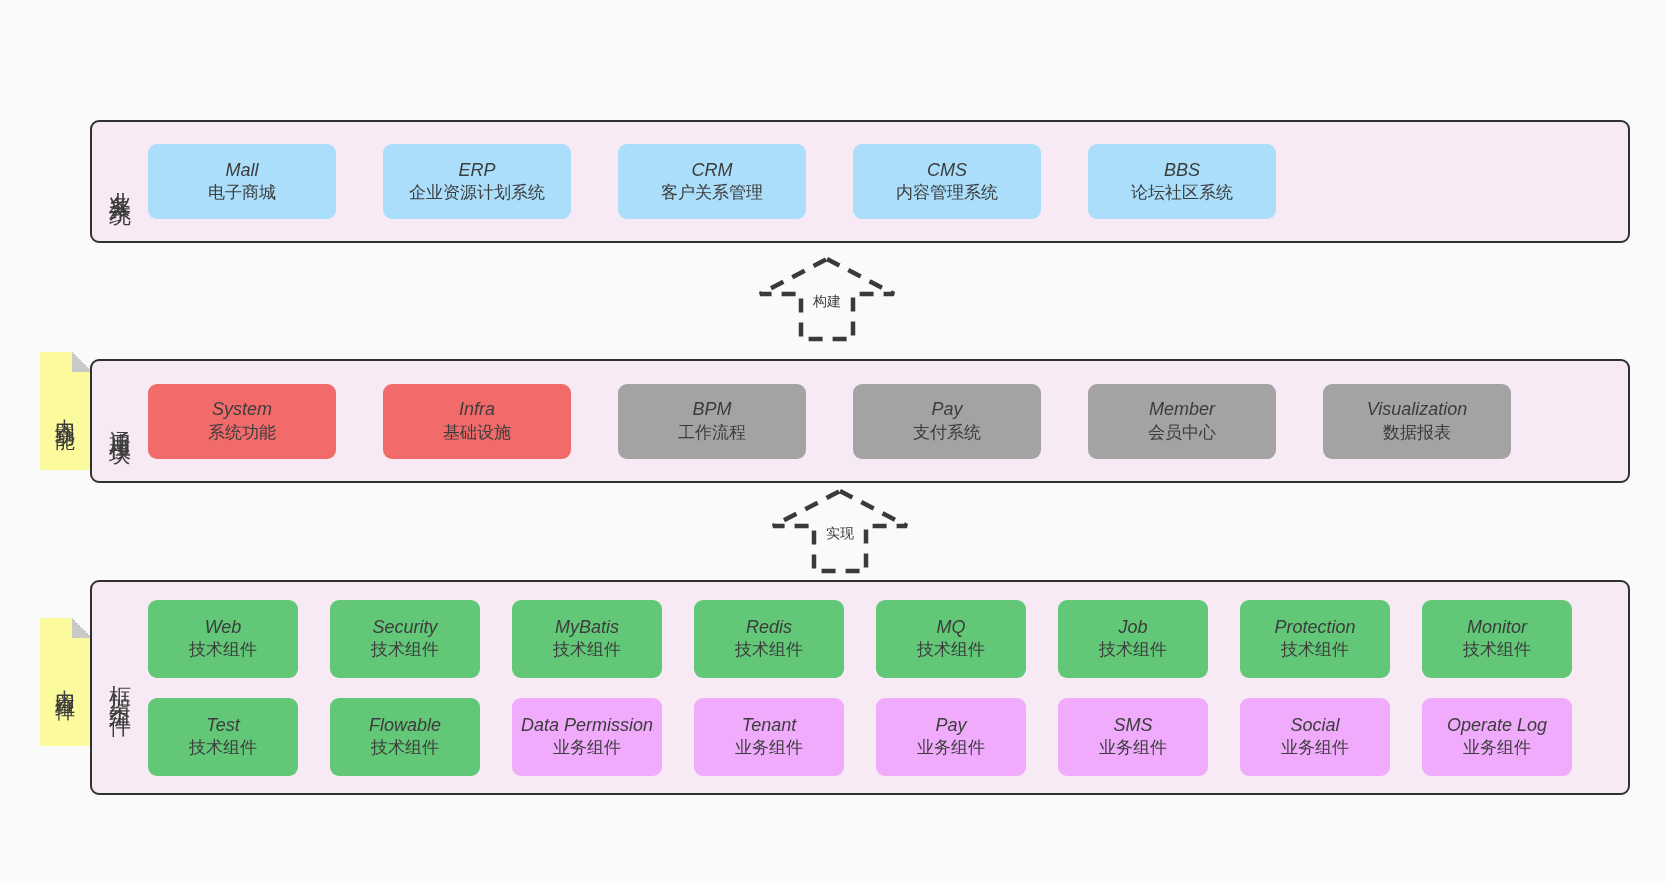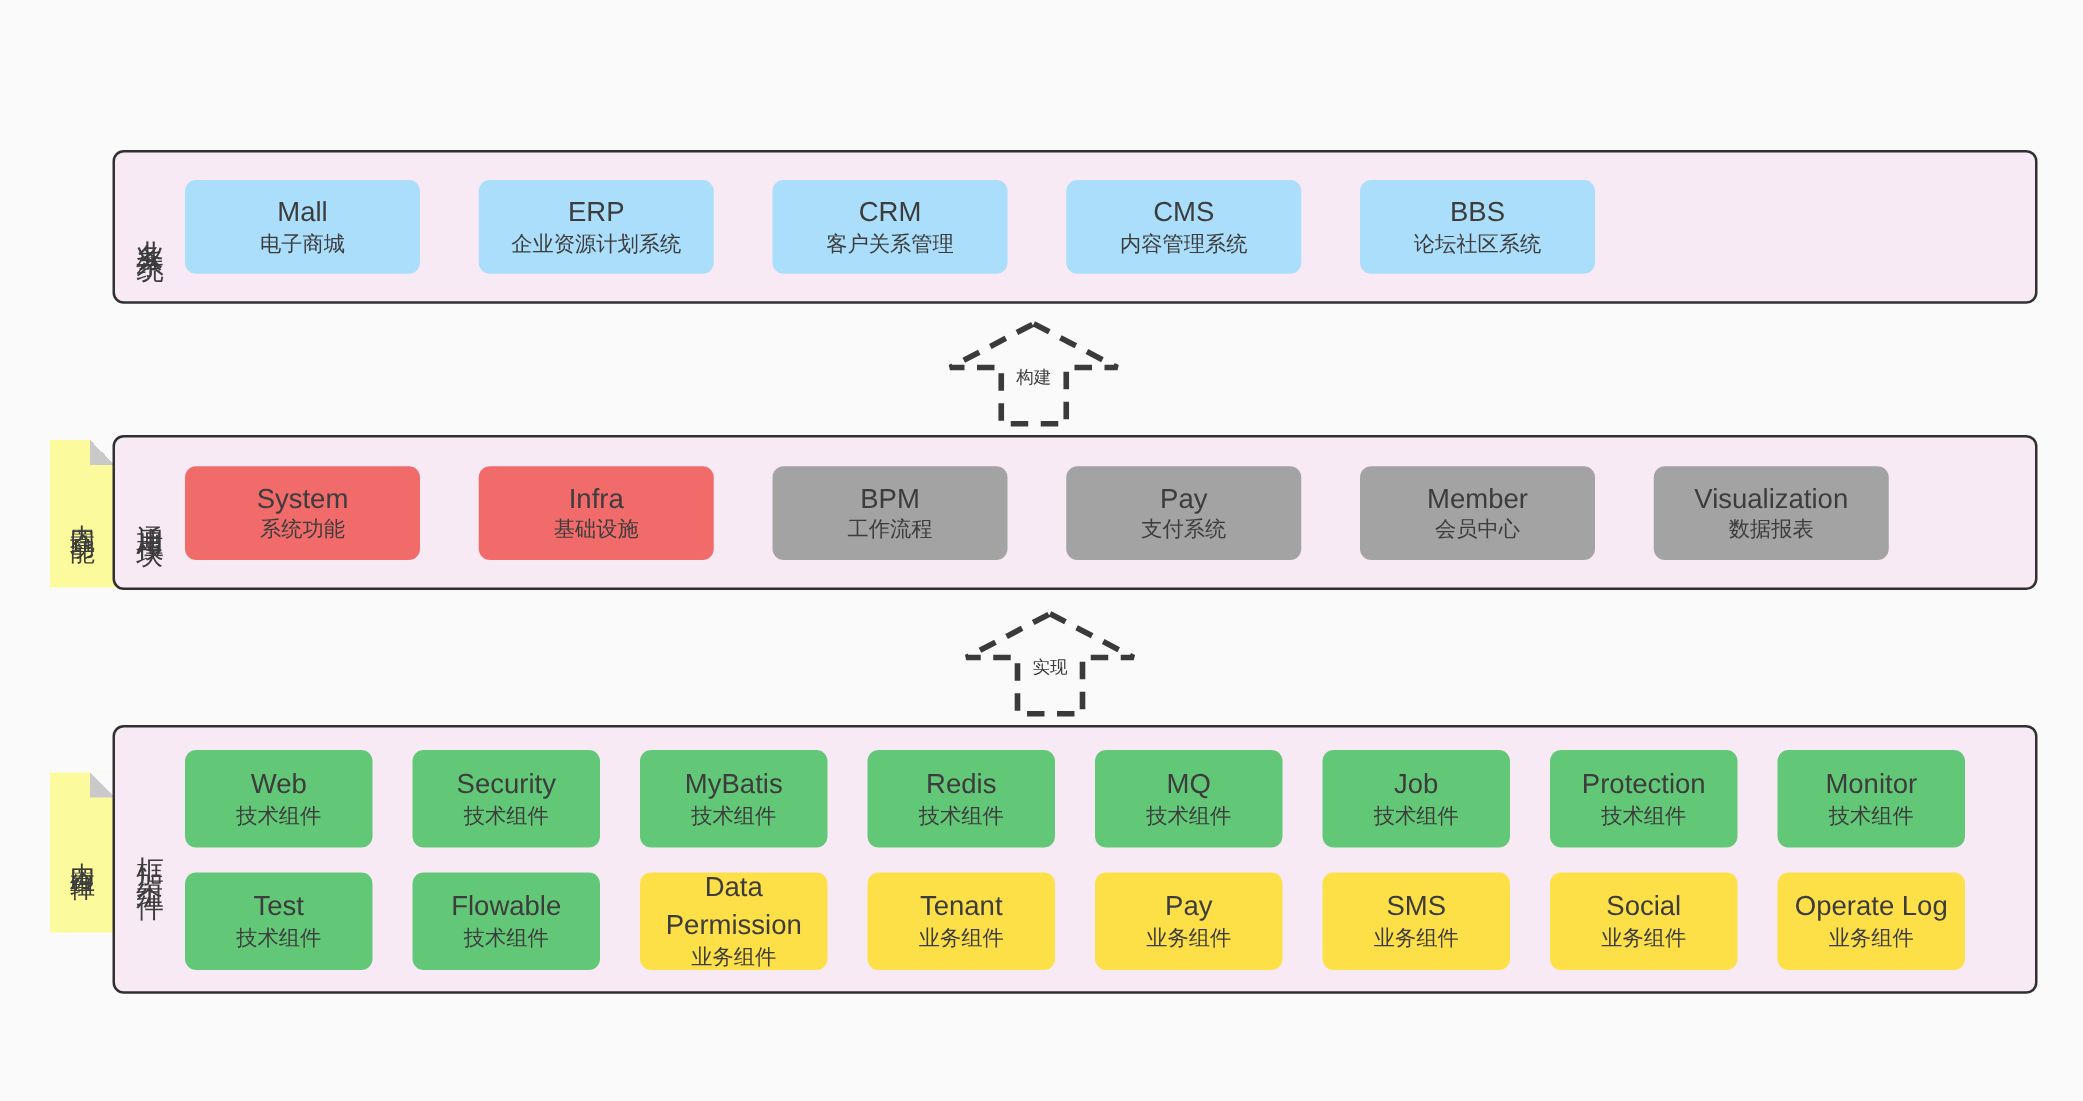--- a/index.html
+++ b/index.html
@@ -18,21 +18,21 @@
     left:90px;
     width:1540px;
     background:#f7eaf4;
     border:2px solid #303030;
     border-radius:9px;
     display:flex;
     align-items:center;
     z-index:1;
   }
   .band-business  { top:120px; height:123px; }
-  .band-modules   { top:348px; height:124px; }
+  .band-modules   { top:359px; height:124px; }
   .band-framework { top:580px; height:215px; }
 
   .side-label {
     width:56px;
     height:100%;
     display:flex;
     align-items:center;
     justify-content:center;
     writing-mode:vertical-rl;
     text-orientation:upright;
@@ -63,27 +63,27 @@
     border-radius:9px;
     display:flex;
     flex-direction:column;
     align-items:center;
     justify-content:center;
     text-align:center;
     line-height:1.35;
     flex:none;
   }
   .grid-row .mbox { width:150px; height:78px; }
-  .mbox .nm { font-size:22px; }
+  .mbox .nm { font-size:18px;font-style:italic; }
   .mbox .ds { font-size:17px; }
   .mbox[data-variant="blue"]       { background:#aadefa; }
   .mbox[data-variant="red"]        { background:#f26b6b; }
   .mbox[data-variant="pink"]       { background:#a3a3a3; }
   .mbox[data-variant="green"]      { background:#62c878; }
-  .mbox[data-variant="lightgreen"] { background:#fde047; }
+  .mbox[data-variant="lightgreen"] { background:#f0abfc; }
 
   
   .note {
     position:absolute;
     left:40px;
     width:52px;
     background:#fbfb9d;
     display:flex;
     align-items:center;
     justify-content:center;

